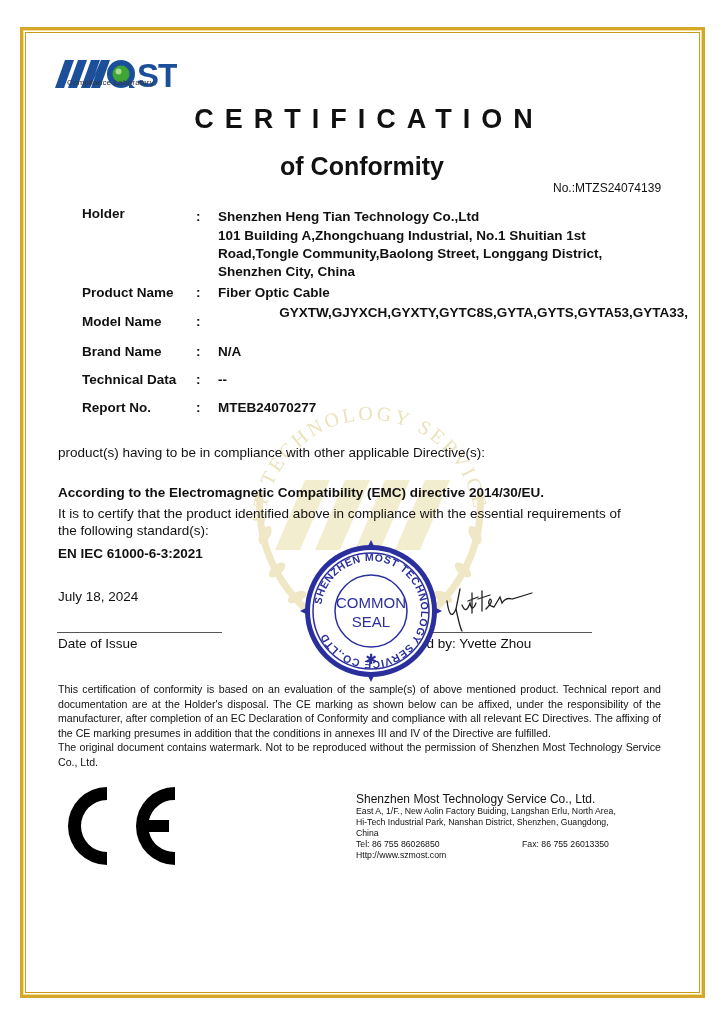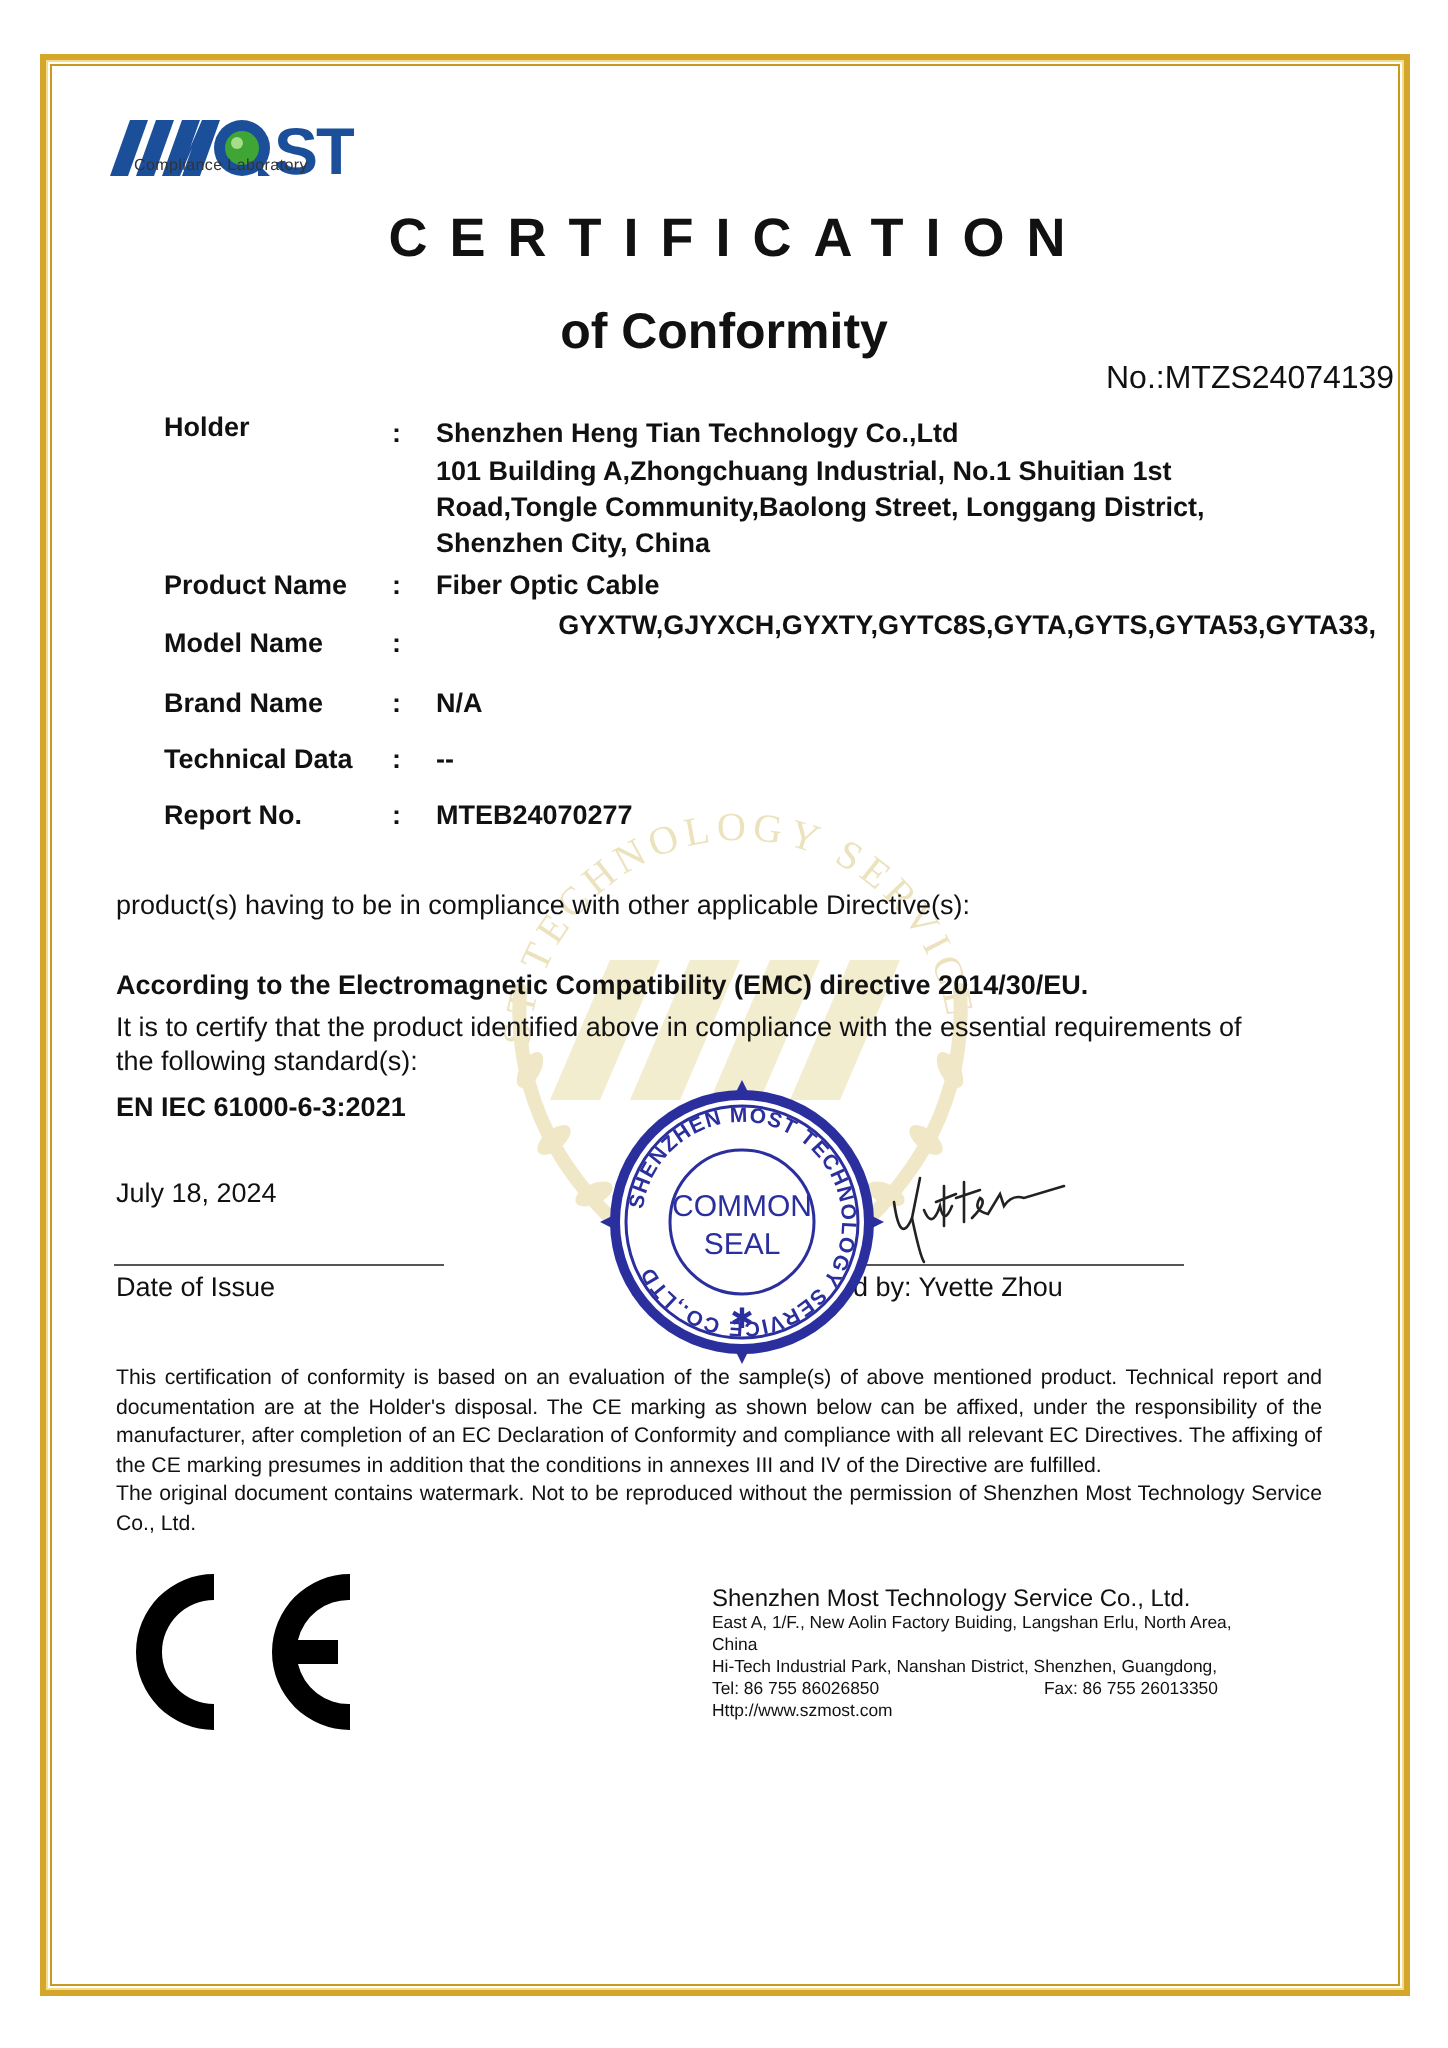--- a/index.html
+++ b/index.html
@@ -21,21 +21,21 @@
   .logo-sub { position: absolute; left: 67px; top: 78px; font-size: 8px; color: #333; letter-spacing: 0.2px; }
 
   .title {
     position: absolute; left: 0; width: 724px; top: 104px; text-align: center;
     font-size: 27px; font-weight: bold; letter-spacing: 11px; padding-left: 14px;
   }
   .subtitle {
     position: absolute; left: 0; width: 724px; top: 152px; text-align: center;
     font-size: 25px; font-weight: bold;
   }
-  .cert-no { position: absolute; right: 28px; top: 181px; font-size: 16px; right: 28px; }
+  .cert-no { position: absolute; right: 28px; top: 181px; font-size: 12px; right: 28px; }
   .cert-no { left: 553px; }
 
   .fields { position: absolute; left: 58px; top: 205px; width: 620px; }
   .field { position: absolute; left: 0; width: 620px; font-size: 13.5px; font-weight: bold; line-height: 18px; }
   .field .label { position: absolute; left: 0; top: 0; width: 135px; padding-left: 24px; }
   .field .colon { position: absolute; left: 138px; top: 0; }
   .field .value { position: absolute; left: 160px; top: 0; width: 470px; }
   .field .value div { white-space: nowrap; }
 
   .para { position: absolute; left: 58px; width: 615px; font-size: 13.5px; line-height: 17px; }
@@ -221,21 +221,21 @@
 
 <svg class="ce" viewBox="0 0 115 82">
   <path d="M 45 2 A 39 39 0 0 0 45 80 L 45 67 A 26 26 0 0 1 45 15 Z" fill="#000"></path>
   <path d="M 113 2 A 39 39 0 0 0 113 80 L 113 67 A 26 26 0 0 1 87 47 L 107 47 L 107 35 L 87 35 A 26 26 0 0 1 113 15 Z" fill="#000"></path>
 </svg>
 
 <div class="company">
   <div class="name">Shenzhen Most Technology Service Co., Ltd.</div>
   <div class="addr">
     <div>East A, 1/F., New Aolin Factory Buiding, Langshan Erlu, North Area,</div>
+    <div>Hi-Tech Industrial Park, Nanshan District, Shenzhen, Guangdong,</div>
     <div>China</div>
-    <div>Hi-Tech Industrial Park, Nanshan District, Shenzhen, Guangdong,</div>
   </div>
   <div class="contact">
     <span>Tel: 86 755 86026850</span>
     <span class="fax">Fax: 86 755 26013350</span>
   </div>
   <div class="addr">Http://www.szmost.com</div>
 </div>
 
 </body></html>

